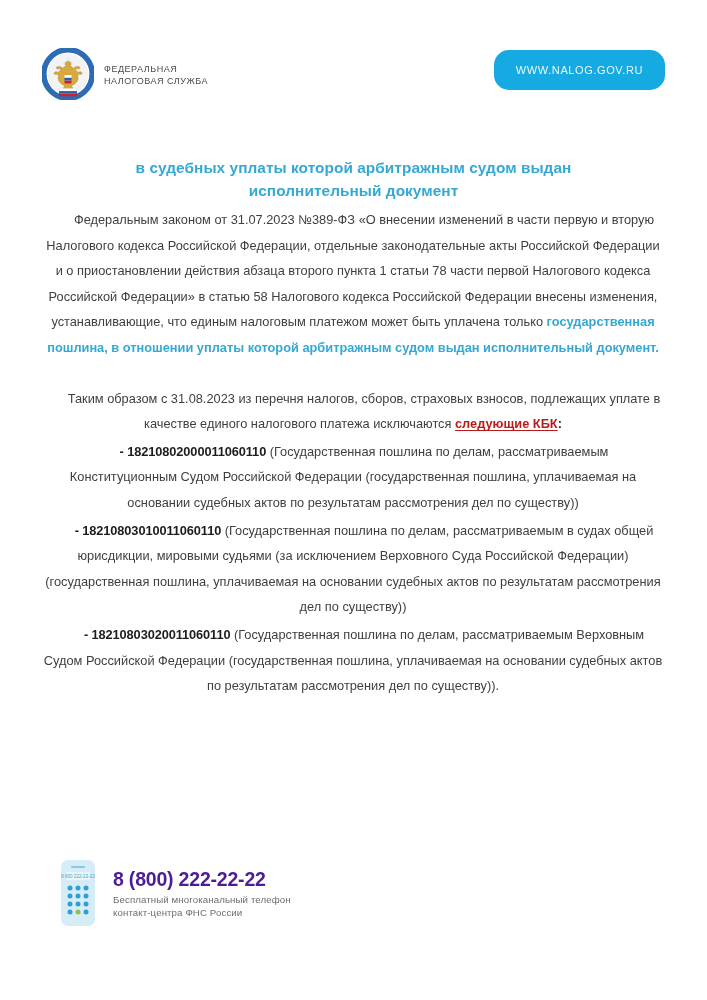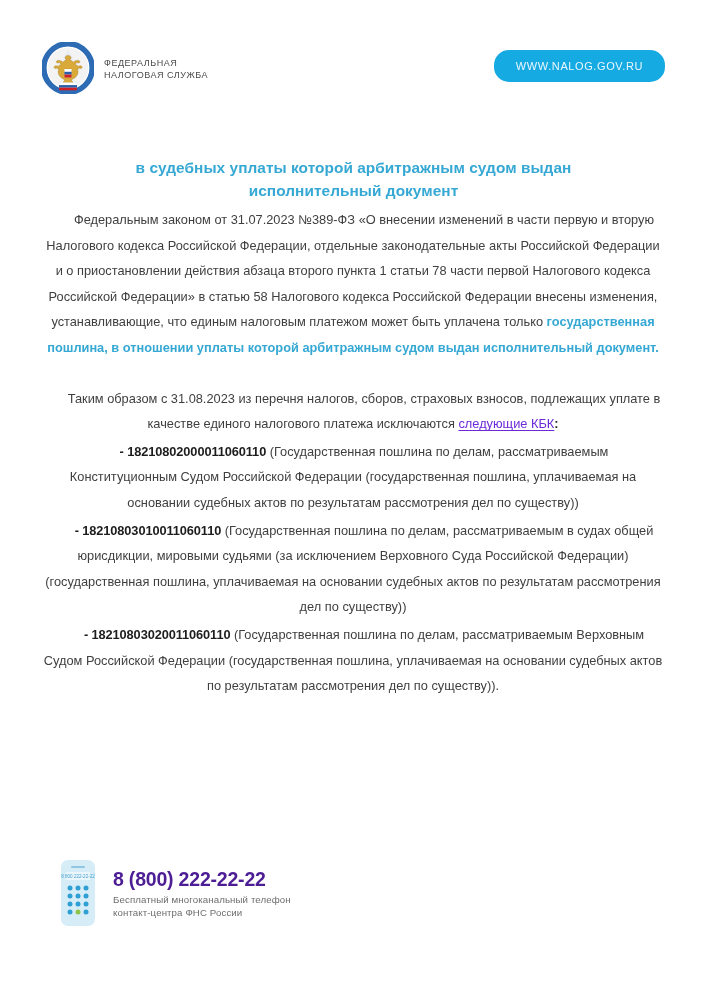--- a/index.html
+++ b/index.html
@@ -21,21 +21,21 @@
   .header {
     position: absolute;
     top: 42px;
     left: 0;
     width: 707px;
     height: 56px;
   }
   .brand {
     position: absolute;
     left: 42px;
-    top: 0;
+    top: 6px;
     display: flex;
     align-items: center;
     gap: 10px;
   }
   .emblem {
     width: 52px;
     height: 52px;
     flex: 0 0 52px;
   }
   .brand-text {
@@ -52,21 +52,21 @@
     font-weight: 400;
     white-space: nowrap;
     transform: scaleX(0.95);
     transform-origin: left center;
   }
 
   .site-badge {
     position: absolute;
     right: 42px;
     top: 8px;
-    height: 32px;
+    height: 40px;
     min-width: 165px;
     padding: 0 22px;
     border-radius: 15px;
     background: #16aae3;
     color: #eaf7fd;
     font-size: 11px;
     letter-spacing: 0.6px;
     font-weight: 400;
     display: flex;
     align-items: center;
@@ -103,22 +103,22 @@
     text-align: center;
   }
   .para.indented { text-indent: 22px; }
   .gap-before { margin-top: 25px; }
   .hl {
     color: #35a8d4;
     font-weight: bold;
   }
   .bold { font-weight: bold; color: #262626; }
   .uline {
-    font-weight: normal;
-    color: #6d28d9;
+    font-weight: bold;
+    color: #b91c1c;
     text-decoration: underline;
     text-underline-offset: 2px;
   }
   .kbk-item {
     text-indent: 22px;
     margin-top: 2px;
   }
   .kbk-code {
     font-weight: bold;
     color: #1d1d1d;

